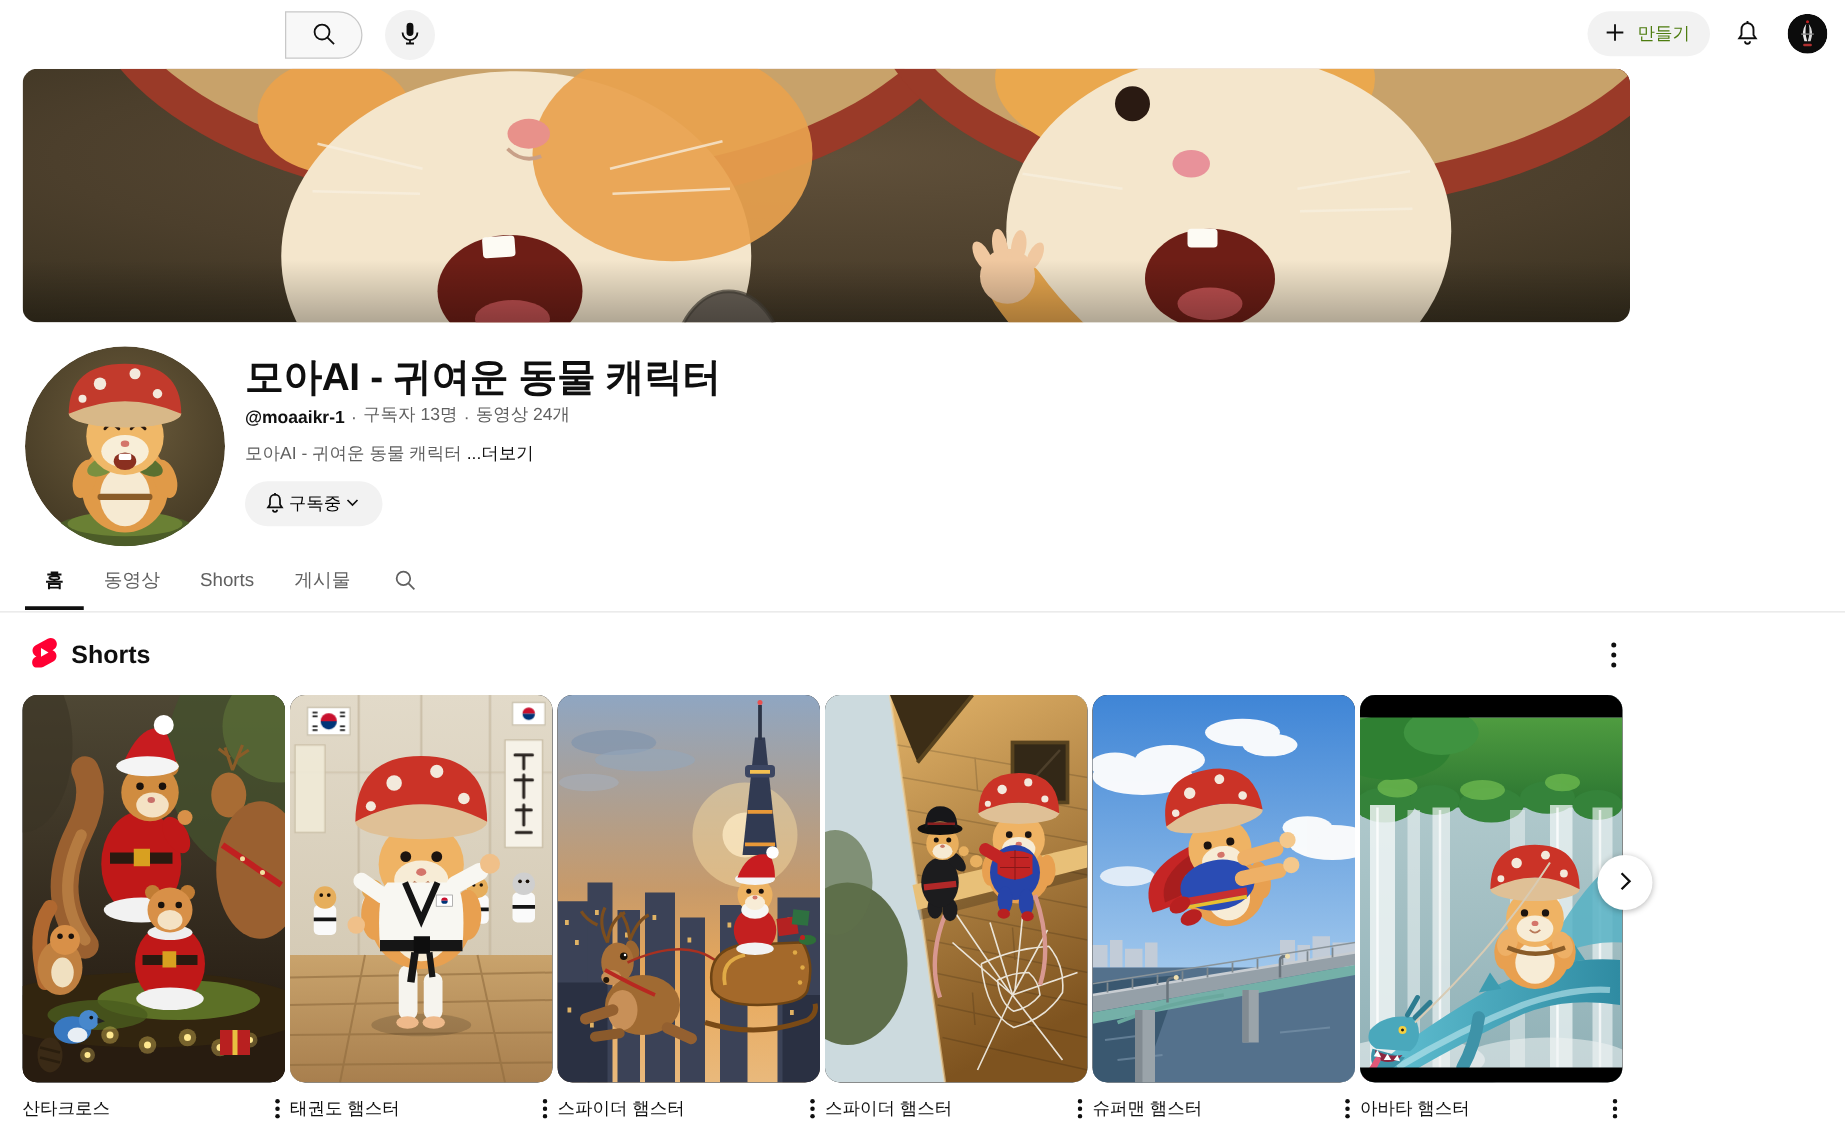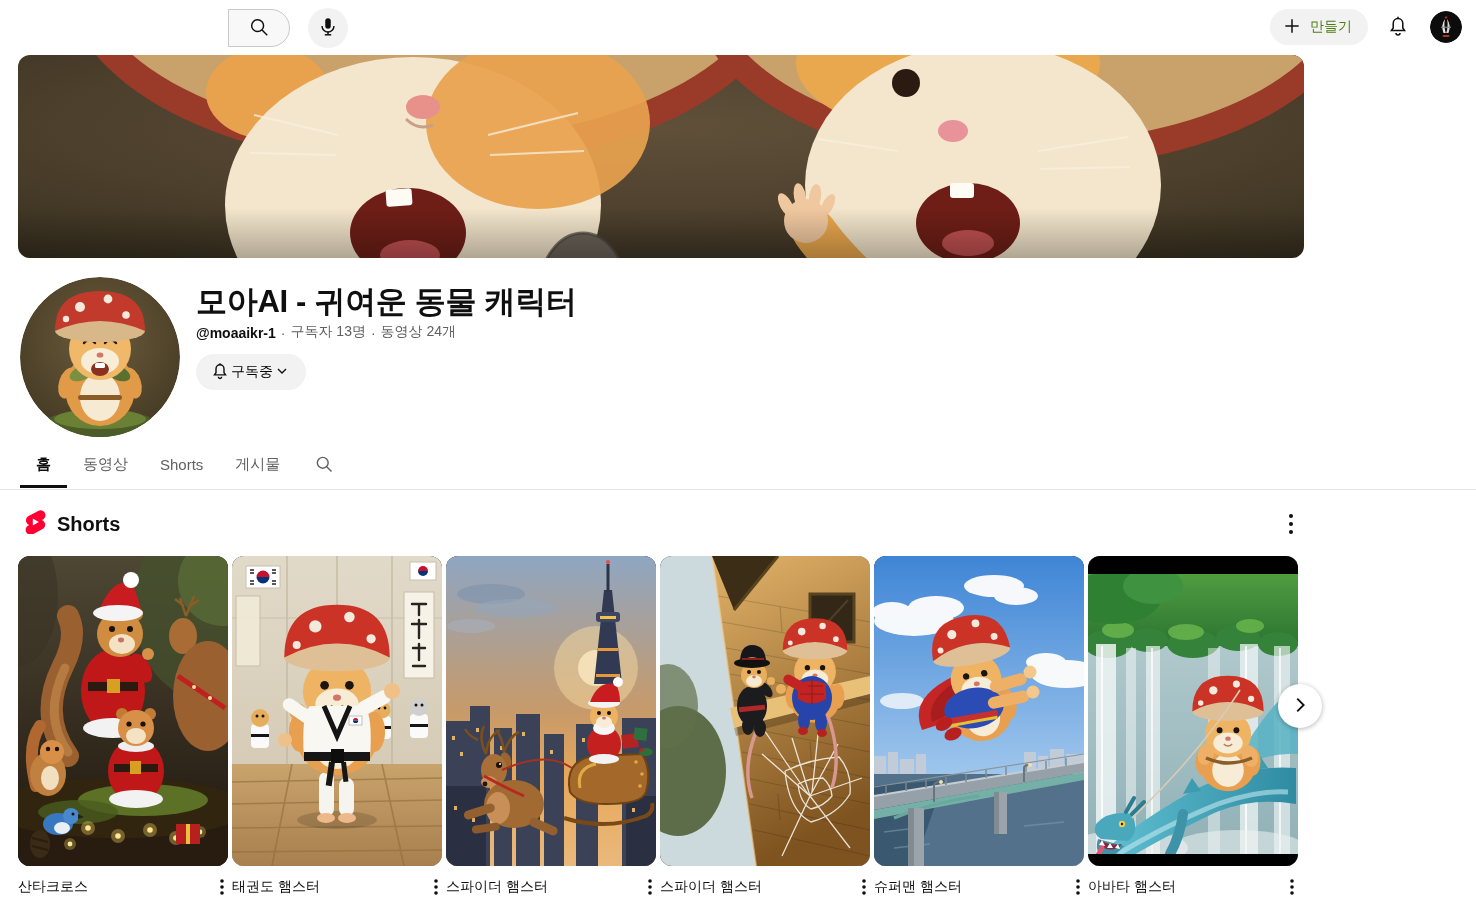--- a/index.html
+++ b/index.html
@@ -256,20 +256,24 @@
     </span>
 
     <div class="ch-info">
       <h1 class="ch-title">모아AI - 귀여운 동물 캐릭터</h1>
       <div class="ch-meta">
         <span class="handle">@moaaikr-1</span>
         <span>·</span>
         <span>구독자 13명</span>
         <span>·</span>
         <span>동영상 24개</span>
+      </div>
+      <div class="ch-desc">
+        <span>모아AI - 귀여운 동물 캐릭터</span>
+        <span class="more">...더보기</span>
       </div>
       <button class="sub-btn">
         <span>
           <svg width="20" height="20" viewBox="0 0 24 24" fill="none" stroke="#0f0f0f" stroke-width="1.7">
             <path d="M12 4.5 C9.2 4.5 7.2 6.7 7.2 9.5 V14 L5.4 16.6 H18.6 L16.8 14 V9.5 C16.8 6.7 14.8 4.5 12 4.5 Z"></path>
             <path d="M10 19 a2 2 0 0 0 4 0"></path>
               <line x1="12" y1="2.8" x2="12" y2="4.4"></line>
           </svg>
         </span>
         <span>구독중</span>

